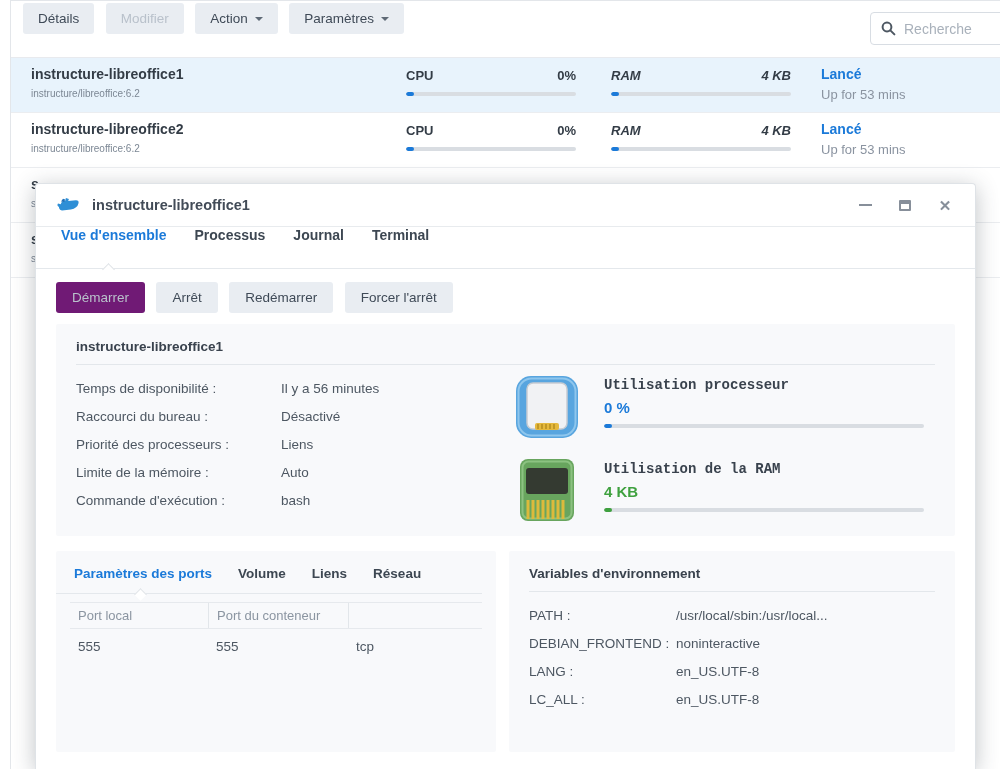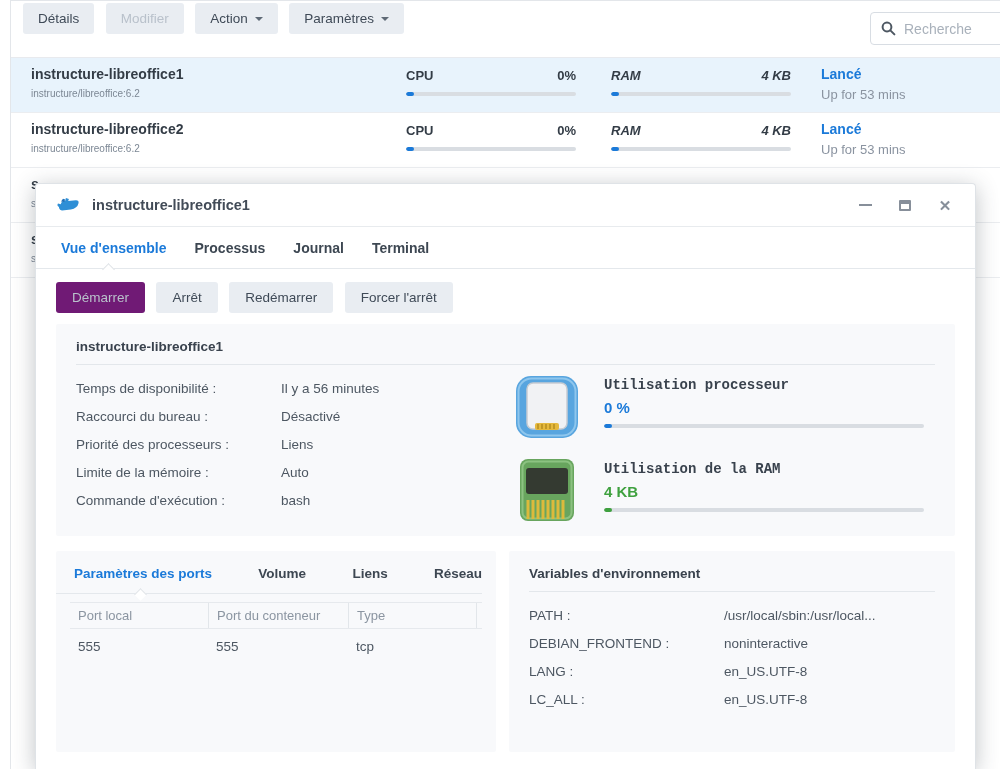--- a/index.html
+++ b/index.html
@@ -51,21 +51,21 @@
     display:flex; align-items:center; padding-left:20px; }
   .m-title { font-size:14.5px; font-weight:bold; color:#424b57; margin-left:12px; }
   .win-controls { position:absolute; right:22px; top:0; height:100%; display:flex;
     align-items:center; gap:24px; }
   .wc { cursor:pointer; display:flex; align-items:center; justify-content:center; width:16px; height:16px; }
   .ic-min { width:13px; height:2px; background:#878f9a; }
   .ic-max { width:12px; height:11px; border:2px solid #878f9a; border-top:4px solid #878f9a; border-radius:1px; }
   .ic-close { font-size:15px; font-weight:bold; color:#878f9a; line-height:1; }
 
   .m-tabs { position:relative; height:42px; border-bottom:1px solid #e4e8ec;
-    display:flex; align-items:center; padding-left:25px; gap:28px; }
+    display:flex; align-items:flex-start; padding-left:25px; gap:28px; }
   .m-tab { font-size:14px; font-weight:bold; color:#3d4752; cursor:pointer; }
   .m-tab.active { color:#1b7ad9; }
   .notch { position:absolute; bottom:-5.5px; width:9px; height:9px; background:#fff;
     border-top:1px solid #dfe3e7; border-left:1px solid #dfe3e7; transform:rotate(45deg); }
 
   .m-actions { padding:13px 0 0 20px; }
   .m-actions .btn { font-size:13.5px; padding:8px 16px; }
   .btn.light-disabled { background:#701a75; color:#b9c1cb; cursor:default; }
 
   .panel { position:absolute; background:#f8f9fb; border-radius:2px; }
@@ -83,35 +83,35 @@
   .gauge .gicon { position:absolute; left:0; top:0; }
   .gauge .gbody { margin-left:90px; padding-top:3px; }
   .gauge .gtitle { font-size:14px; font-weight:bold; color:#39424d;font-family:Liberation Mono, monospace; }
   .gauge .gval { font-size:15px; font-weight:bold; margin-top:6px; }
   .gval.blue { color:#1b7ad9; }
   .gval.green { color:#3fa13f; }
   .gauge .pbar { width:320px; margin-top:8px; }
 
   .ports-panel { left:20px; top:367px; width:440px; height:201px; }
   .sub-tabs { position:relative; display:flex; gap:26px; padding:15px 0 12px 18px;
-    border-bottom:1px solid #e4e8ec; margin:0 14px 0 0;justify-content:space-between; }
+    border-bottom:1px solid #e4e8ec; margin:0 14px 0 0; }
   .sub-tab { font-size:13.5px; font-weight:bold; color:#3d4752; cursor:pointer; }
   .sub-tab.active { color:#1b7ad9; }
   .ptable { margin:8px 14px 0 14px; }
   .ptable .thead, .ptable .trow { display:grid; grid-template-columns:138px 140px 128px 1fr; }
   .ptable .thead { border-top:1px solid #e6e9ed; border-bottom:1px solid #e6e9ed; }
   .ptable .thead > div { font-size:13px; color:#8b95a1; padding:5px 8px; }
   .ptable .thead > div + div { border-left:1px solid #e2e6ea; }
   .ptable .trow > div { font-size:13.5px; color:#4d5762; padding:10px 8px 6px 8px; }
 
   .env-panel { left:473px; top:367px; width:446px; height:201px; padding:15px 20px; }
   .env-list { margin-top:16px; }
   .env-row { margin-bottom:13px; font-size:13.5px; color:#4d5762; display:flex; }
   .env-row .el { width:147px; flex:none; }
-  .env-row .ev { white-space:nowrap; overflow:hidden;margin-left:48px; }
+  .env-row .ev { white-space:nowrap; overflow:hidden; }
 </style>
 </head>
 <body>
 
 <div class="app-frame">
 
   <div class="toolbar">
     <button class="btn">Détails</button>
     <button class="btn disabled">Modifier</button>
     <button class="btn"><span>Action</span><span class="caret"></span></button>
@@ -296,21 +296,20 @@
       <span class="sub-tab active">Paramètres des ports</span>
       <span class="sub-tab">Volume</span>
       <span class="sub-tab">Liens</span>
       <span class="sub-tab">Réseau</span>
       <span class="notch" style="left:80px"></span>
     </div>
     <div class="ptable">
       <div class="thead">
         <div>Port local</div>
         <div>Port du conteneur</div>
-        <div>Type</div>
         <div></div>
       </div>
       <div class="trow">
         <div>555</div>
         <div>555</div>
         <div>tcp</div>
         <div></div>
       </div>
     </div>
   </div>

